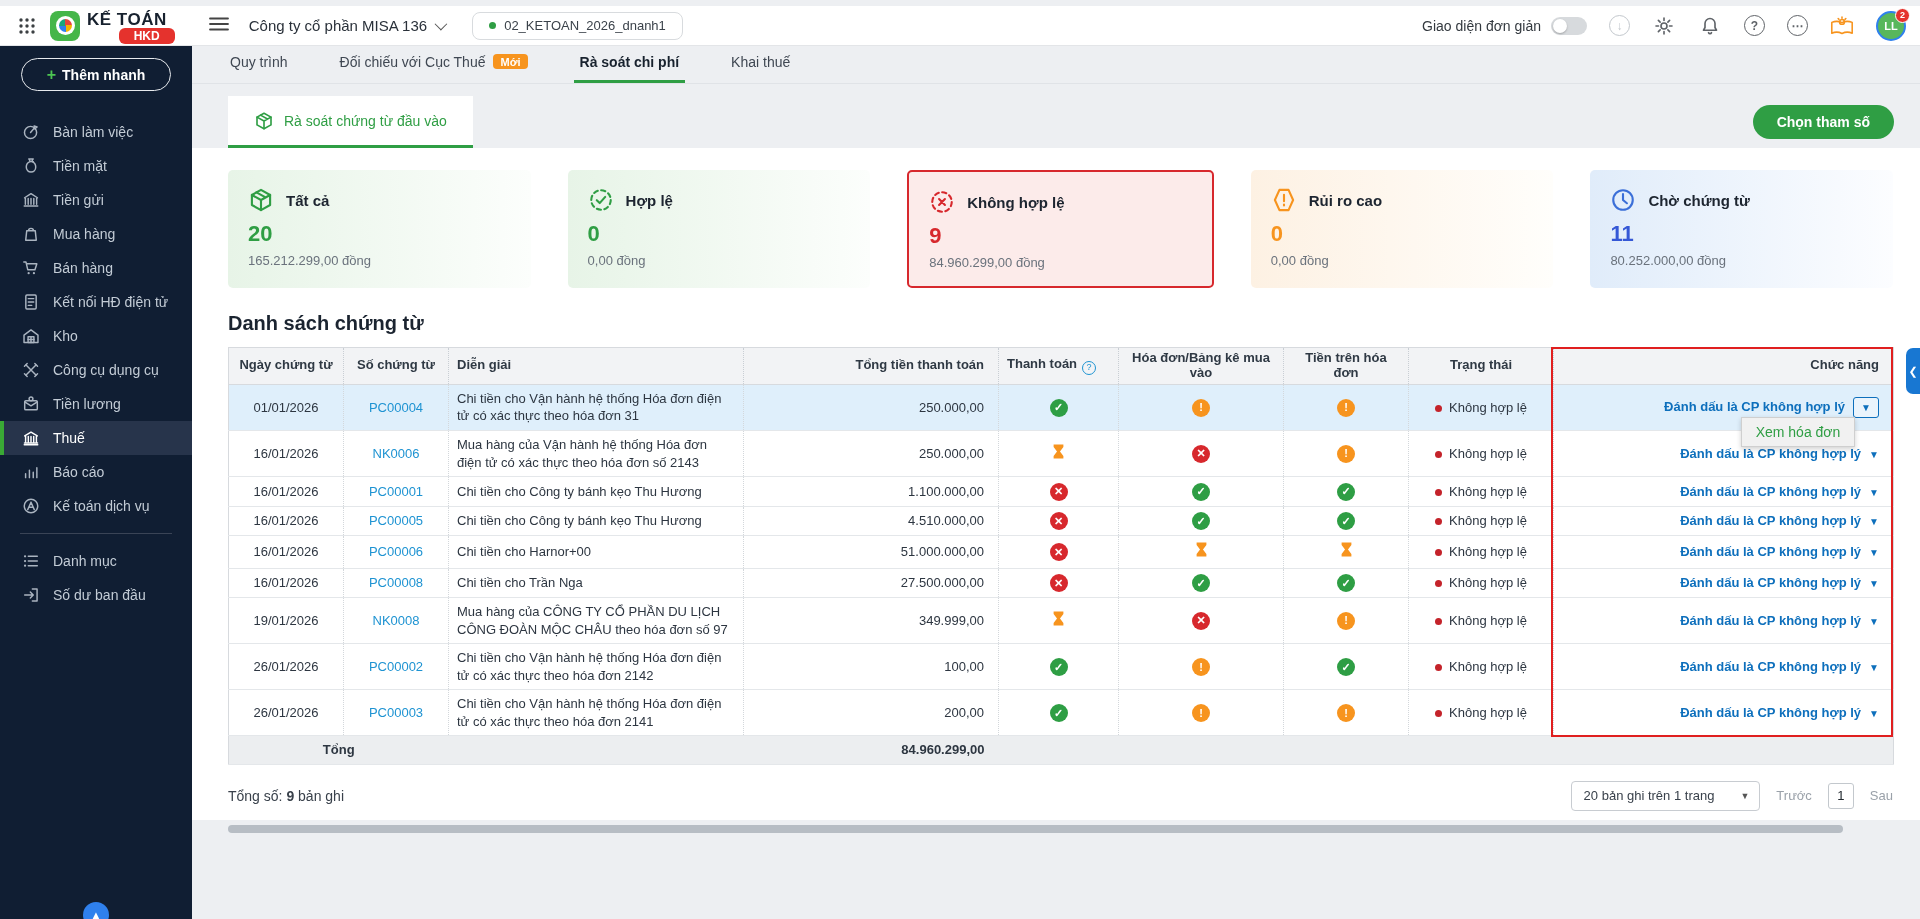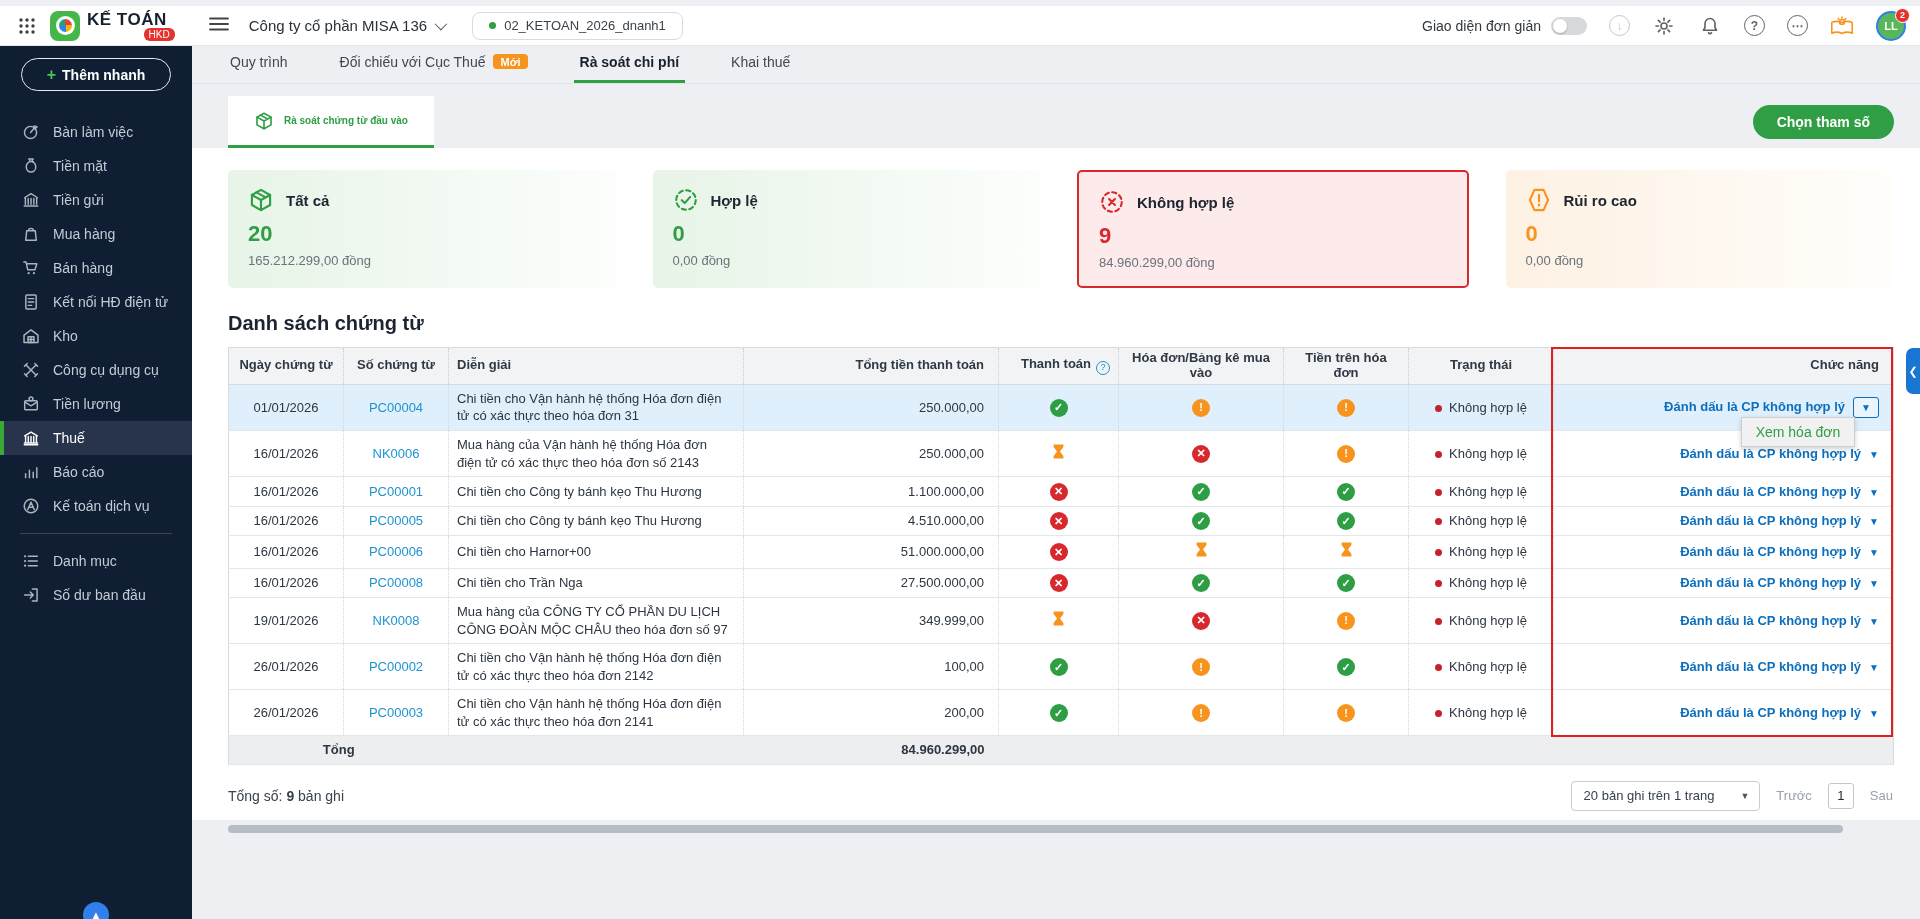--- a/index.html
+++ b/index.html
@@ -10,22 +10,22 @@
   
   .topbar { position:absolute; top:0; left:0; width:100%; height:40px; background:#fff;
             border-bottom:1px solid #e3e5e8; display:flex; align-items:center; padding:0 14px; z-index:30;margin-top:6px; }
   .grid-btn { width:26px; height:26px; display:flex; align-items:center; justify-content:center; cursor:pointer; }
   .logo-wrap { display:flex; align-items:flex-start; gap:7px; margin-left:10px; position:relative; }
   .logo-sq { width:30px; height:30px; border-radius:8px; background:#45b649; display:flex; align-items:center; justify-content:center; }
   .logo-inner { width:19px; height:19px; border-radius:50%; background:#fff; display:flex; align-items:center; justify-content:center; }
   .logo-pin { width:13px; height:13px; border-radius:50%;
               background:conic-gradient(#e5443c 0 25%, #f5b400 25% 50%, #2f80ed 50% 75%, #19a67c 75% 100%); }
   .app-name { font-size:17px; font-weight:bold; letter-spacing:.5px; color:#17212e; line-height:18px; }
-  .app-badge { position:absolute; right:-8px; top:17px; background:#e5322d; color:#fff; font-size:10px; font-weight:normal;
-               border-radius:6px; padding:1px 5px; }
+  .app-badge { position:absolute; right:-8px; top:17px; background:#e5322d; color:#fff; font-size:12px; font-weight:bold;
+               border-radius:6px; padding:1px 15px; }
   .hamburger { margin-left:42px; width:22px; cursor:pointer; }
   .company { display:flex; align-items:center; gap:8px; margin-left:18px; font-size:15px; color:#2a313a; cursor:pointer; }
   .chev { width:9px; height:9px; border-right:1.6px solid #555; border-bottom:1.6px solid #555; transform:rotate(45deg) translateY(-2px); }
   .session-tab { display:flex; align-items:center; gap:8px; margin-left:28px; height:28px; padding:0 16px;
                  border:1px solid #d8dbde; border-radius:8px; background:#fff; font-size:13px; color:#3b424a; cursor:pointer; }
   .green-dot { width:7px; height:7px; border-radius:50%; background:#2f9e44; }
   .topbar-right { margin-left:auto; display:flex; align-items:center; gap:22px; }
   .simple-ui { display:flex; align-items:center; gap:10px; font-size:14px; color:#33393f; }
   .toggle { width:36px; height:18px; border-radius:9px; background:#d7dadd; position:relative; cursor:pointer; }
   .toggle .knob { position:absolute; left:2px; top:2px; width:14px; height:14px; border-radius:50%; background:#fff; box-shadow:0 1px 2px rgba(0,0,0,.25); }
@@ -58,21 +58,21 @@
   
   .main { position:absolute; left:192px; top:40px; right:0; bottom:0;border-radius:24px; }
   .tabs { height:44px; display:flex; align-items:stretch; gap:52px; padding:0 38px; border-bottom:1px solid #e0e3e7; }
   .tab { display:flex; align-items:center; gap:8px; font-size:14px; color:#3f4752; cursor:pointer; position:relative; }
   .tab.active { font-weight:bold; color:#18222e; }
   .tab.active::after { content:""; position:absolute; left:-6px; right:-6px; bottom:0; height:3px; background:#2f9e44; }
   .tab-badge { background:#f7941e; color:#fff; font-size:11px; font-weight:bold; border-radius:4px; padding:1.5px 7px; }
 
   .subtab-row { height:64px; display:flex; align-items:stretch; padding:12px 26px 0 36px; position:relative; }
   .subtab { background:#fff; display:flex; align-items:center; gap:10px; padding:0 26px; border-bottom:3px solid #2f9e44;
-            font-size:10px; font-weight:bold; color:#2f9e44; cursor:pointer; }
+            font-size:14px; font-weight:normal; color:#2f9e44; cursor:pointer; }
   .subtab .icon { width:20px; height:20px; color:#2f9e44; }
   .choose-params { margin-left:auto; align-self:center; background:#2f9e44; border:none; color:#fff; font-weight:bold;
                    font-size:14px; height:34px; padding:0 24px; border-radius:17px; cursor:pointer; font-family:inherit; }
 
   .panel { position:relative; background:#fff; margin:0; height:672px; padding:22px 27px 0 36px; }
 
   
   .cards { display:flex; gap:37px; }
   .card { flex:1; height:118px; border-radius:5px; padding:17px 20px; cursor:pointer; position:relative; }
   .card.green  { background:linear-gradient(90deg,#e7f4e7,#fcfefc); }
@@ -400,20 +400,31 @@
             <div class="card-head">
               <span class="icon"><svg viewBox="0 0 16 16">
                   <path d="M5.2 1.8h5.6l2.8 6.2-2.8 6.2H5.2L2.4 8z"></path>
                   <path d="M8 4.8v4M8 10.8v.6"></path>
                 </svg></span>
               <span>Rủi ro cao</span>
             </div>
             <div class="card-count">0</div>
             <div class="card-amount">0,00 đồng</div>
           </div>
+          <div class="card blue">
+            <div class="card-head">
+              <span class="icon"><svg viewBox="0 0 16 16">
+                  <circle cx="8" cy="8" r="6"></circle>
+                  <path d="M8 4.4V8l2.4 2"></path>
+                </svg></span>
+              <span>Chờ chứng từ</span>
+            </div>
+            <div class="card-count">11</div>
+            <div class="card-amount">80.252.000,00 đồng</div>
+          </div>
         </div>
 
       <h2 class="list-title">Danh sách chứng từ</h2>
 
       <div class="table-wrap">
         <table>
           <colgroup>
               <col style="width: 115px;">
               <col style="width: 105px;">
               <col style="width: 295px;">
@@ -423,21 +434,21 @@
               <col style="width: 125px;">
               <col style="width: 145px;">
               <col style="width: 340px;">
             </colgroup>
           <thead>
               <tr>
                 <th style="text-align: center;"><span>Ngày chứng từ</span></th>
                 <th style="text-align: center;"><span>Số chứng từ</span></th>
                 <th style="text-align: left;"><span>Diễn giải</span></th>
                 <th class="num" style="text-align: right;"><span>Tổng tiền thanh toán</span></th>
-                <th style="text-align: right;"><span>Thanh toán</span><span class="help-badge">?</span></th>
+                <th style="text-align: left;"><span>Thanh toán</span><span class="help-badge">?</span></th>
                 <th style="text-align: center;"><span>Hóa đơn/Bảng kê mua vào</span></th>
                 <th style="text-align: center;"><span>Tiền trên hóa đơn</span></th>
                 <th style="text-align: center;"><span>Trạng thái</span></th>
                 <th class="num" style="text-align: right;"><span>Chức năng</span></th>
               </tr>
             </thead>
           <tbody>
               <tr class="selected">
                 <td style="text-align:center">01/01/2026</td>
                 <td style="text-align:center"><span class="doc-link">PC00004</span></td>

